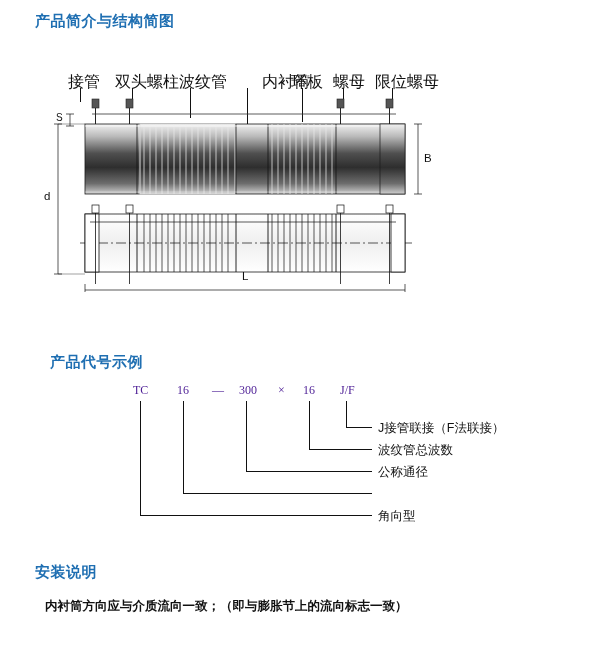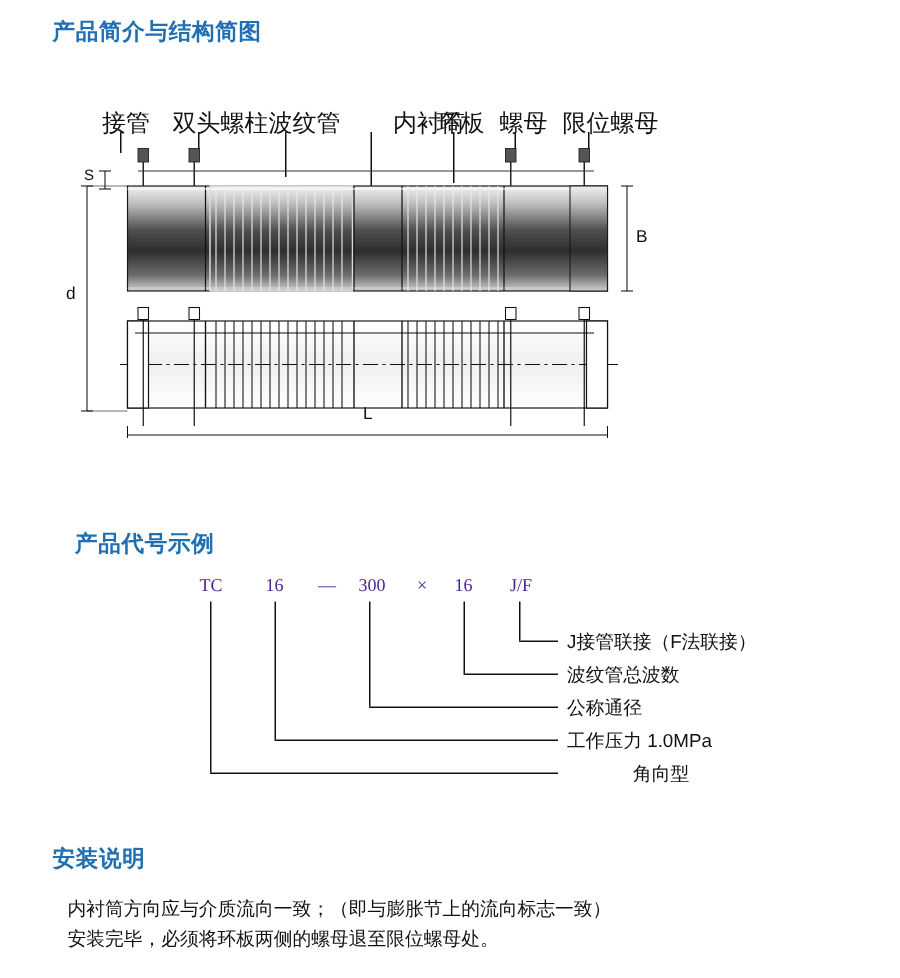--- a/index.html
+++ b/index.html
@@ -86,20 +86,21 @@
 
   
   #install-text {
     position: absolute;
     left: 45px;
     top: 596px;
     width: 520px;
     font-size: 12.5px;
     line-height: 20px;
     color: #111;
+    font-weight: bold;
   }
   #install-text div { white-space: nowrap; }
 </style>
 </head>
 <body>
 
 <div class="section-title" id="title-1">产品简介与结构简图</div>
 <div class="section-title" id="title-2">产品代号示例</div>
 <div class="section-title" id="title-3">安装说明</div>
 
@@ -299,20 +300,18 @@
 
   <div class="hline" style="left:306px; top:52px;  width:26px;"></div>
   <div class="hline" style="left:269px; top:74px;  width:63px;"></div>
   <div class="hline" style="left:206px; top:96px;  width:126px;"></div>
   <div class="hline" style="left:143px; top:118px; width:189px;"></div>
   <div class="hline" style="left:100px; top:140px; width:232px;"></div>
 
   <div class="code-desc" style="left:338px; top:45px;">J接管联接（F法联接）</div>
   <div class="code-desc" style="left:338px; top:67px;">波纹管总波数</div>
   <div class="code-desc" style="left:338px; top:89px;">公称通径</div>
-  <div class="code-desc" style="left:338px; top:111px;">工作压力 1.0MPa</div>
-  <div class="code-desc" style="left:338px; top:133px;margin-left:44px;">角向型</div>
+  <div class="code-desc" style="left:338px; top:133px;">角向型</div>
 </div>
 
 <div id="install-text">
   <div>内衬筒方向应与介质流向一致；（即与膨胀节上的流向标志一致）</div>
-  <div>安装完毕，必须将环板两侧的螺母退至限位螺母处。</div>
 </div>
 
 </body></html>

